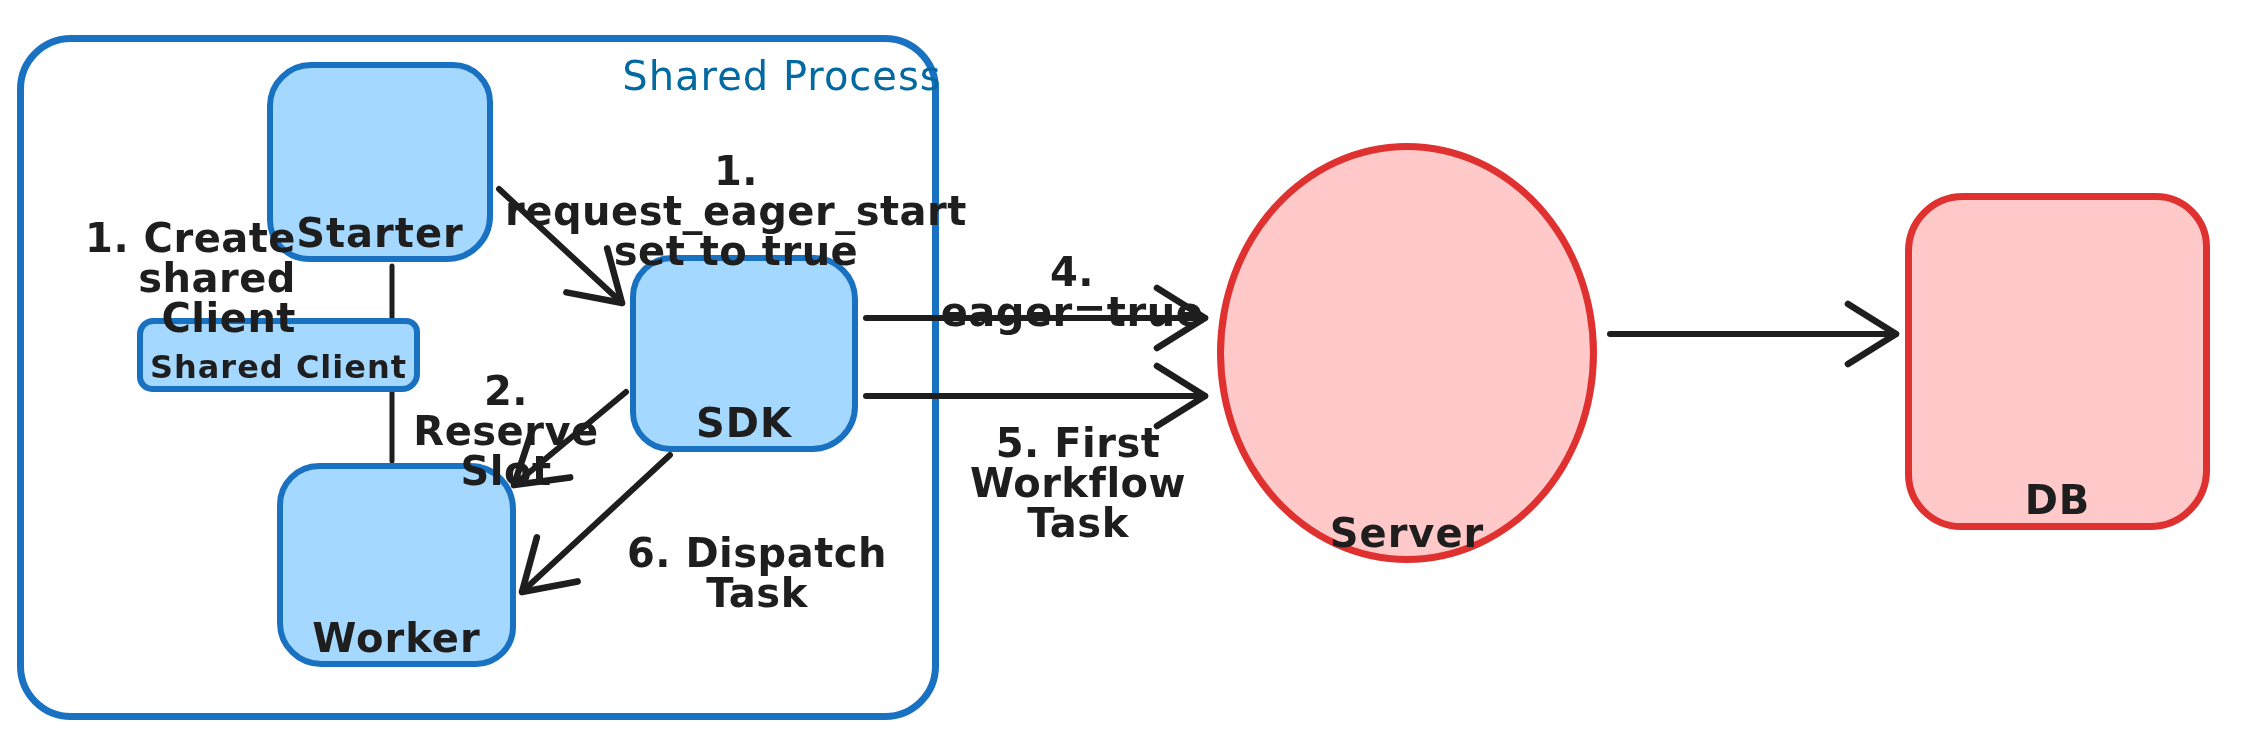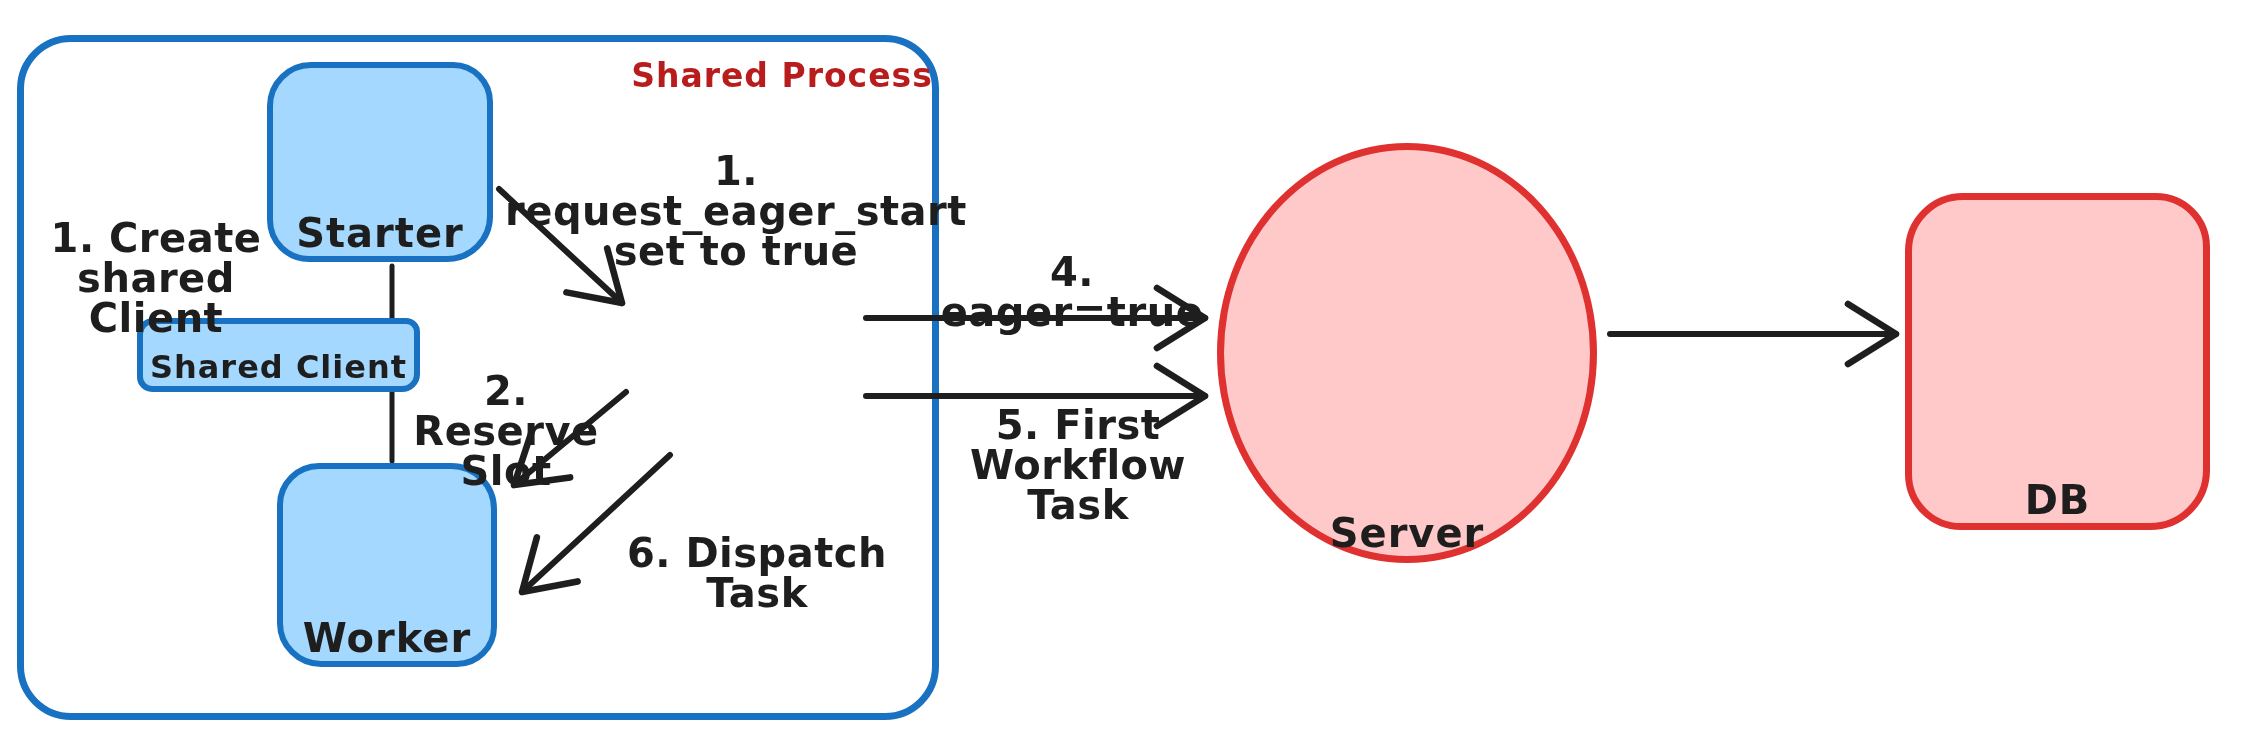--- a/index.html
+++ b/index.html
@@ -26,24 +26,24 @@
   .group-frame {
     position: absolute;
     box-sizing: border-box;
     border: 7px solid #1971c2;
     border-radius: 54px;
     background: transparent;
   }
   .group-title {
     position: absolute;
     text-align: center;
-    font-size: 33px;
+    font-size: 40px;
     line-height: 40px;
-    font-weight: bold;
-    color: #b91c1c;
+    font-weight: normal;
+    color: #0369a1;
     letter-spacing: 1px;
   }
   .node {
     position: absolute;
     box-sizing: border-box;
     display: flex;
     align-items: flex-end;
     justify-content: center;
     font-weight: bold;
     font-size: 40px;
@@ -67,31 +67,31 @@
     font-weight: bold;
     color: #1e1e1e;
     letter-spacing: 0.5px;
   }
   
   #shared-process-frame { left: 17px; top: 35px; width: 922px; height: 685px; }
   #shared-process-title { left: 582px; top: 56px; width: 400px; }
 
   #node-starter       { left: 267px; top: 62px;  width: 226px; height: 200px; border-radius: 44px 40px 46px 42px; }
   #node-shared-client { left: 137px; top: 318px; width: 283px; height: 74px;  border-radius: 16px 14px 18px 15px; font-size: 32px; }
-  #node-worker        { left: 277px; top: 463px; width: 220px; height: 204px; border-radius: 42px 46px 40px 44px; }
+  #node-worker        { left: 277px; top: 463px; width: 239px; height: 204px; border-radius: 42px 46px 40px 44px; }
   #node-sdk           { left: 630px; top: 255px; width: 228px; height: 197px; border-radius: 42px 44px 46px 40px; }
   #node-server        { left: 1217px; top: 143px; width: 380px; height: 420px; border-radius: 50%; }
   #node-db            { left: 1905px; top: 193px; width: 305px; height: 337px; border-radius: 58px 54px 60px 56px; }
 
-  #ann-create-shared-client  { left: 16px;   top: 218px; width: 280px; }
+  #ann-create-shared-client  { left: 16px;   top: 218px; width: 280px; text-align: right; }
   #ann-request-eager-start   { left: 496px;  top: 151px; width: 480px; }
   #ann-reserve-slot          { left: 386px;  top: 371px; width: 240px; }
   #ann-eager-true            { left: 922px;  top: 252px; width: 300px; }
   #ann-start-workflow        { left: 1556px; top: 237px; width: 380px; }
-  #ann-first-workflow-task   { left: 928px;  top: 405px; width: 300px; }
+  #ann-first-workflow-task   { left: 928px;  top: 423px; width: 300px; }
   #ann-dispatch-task         { left: 577px;  top: 533px; width: 360px; }
 </style>
 </head>
 <body>
 
 <div id="canvas">
 
   <div id="shared-process-frame" class="group-frame"></div>
 
   <svg id="edges" viewBox="0 0 2248 754" xmlns="http://www.w3.org/2000/svg">
@@ -123,20 +123,23 @@
   </div>
 
   <div id="node-shared-client" class="node blue">
     <span>Shared Client</span>
   </div>
 
   <div id="node-worker" class="node blue">
     <span>Worker</span>
   </div>
 
+  <div id="node-sdk" class="node blue">
+    <span>SDK</span>
+  </div>
 
   <div id="node-db" class="node red">
     <span>DB</span>
   </div>
 
   <div id="node-server" class="node red">
     <span>Server</span>
   </div>
 
   <div id="ann-create-shared-client" class="annotation">1. Create

